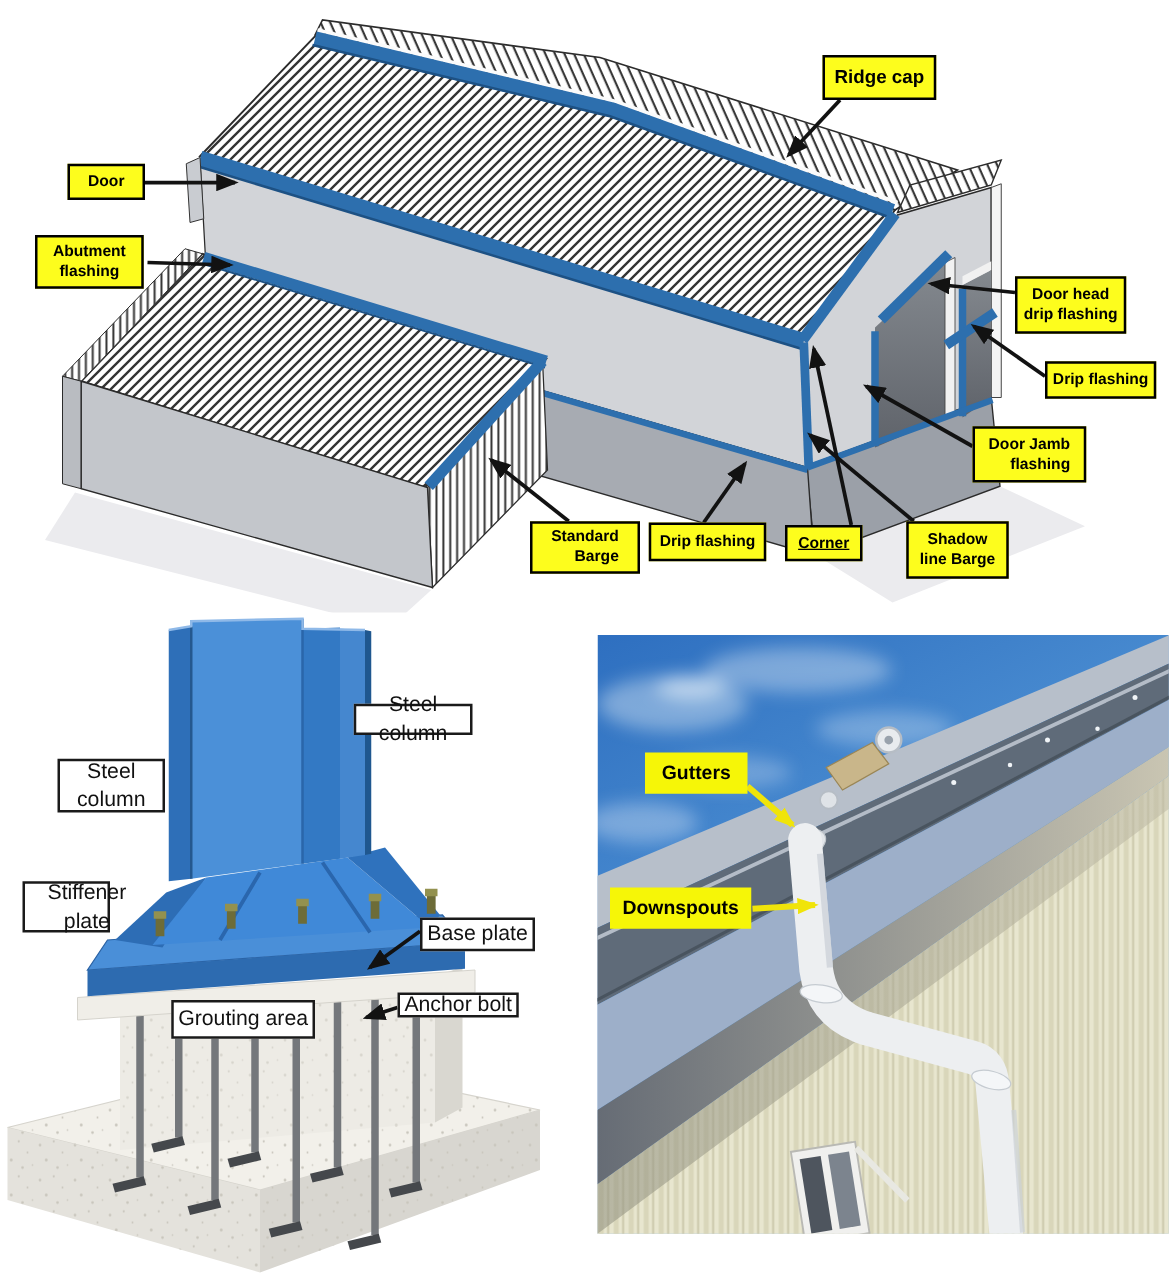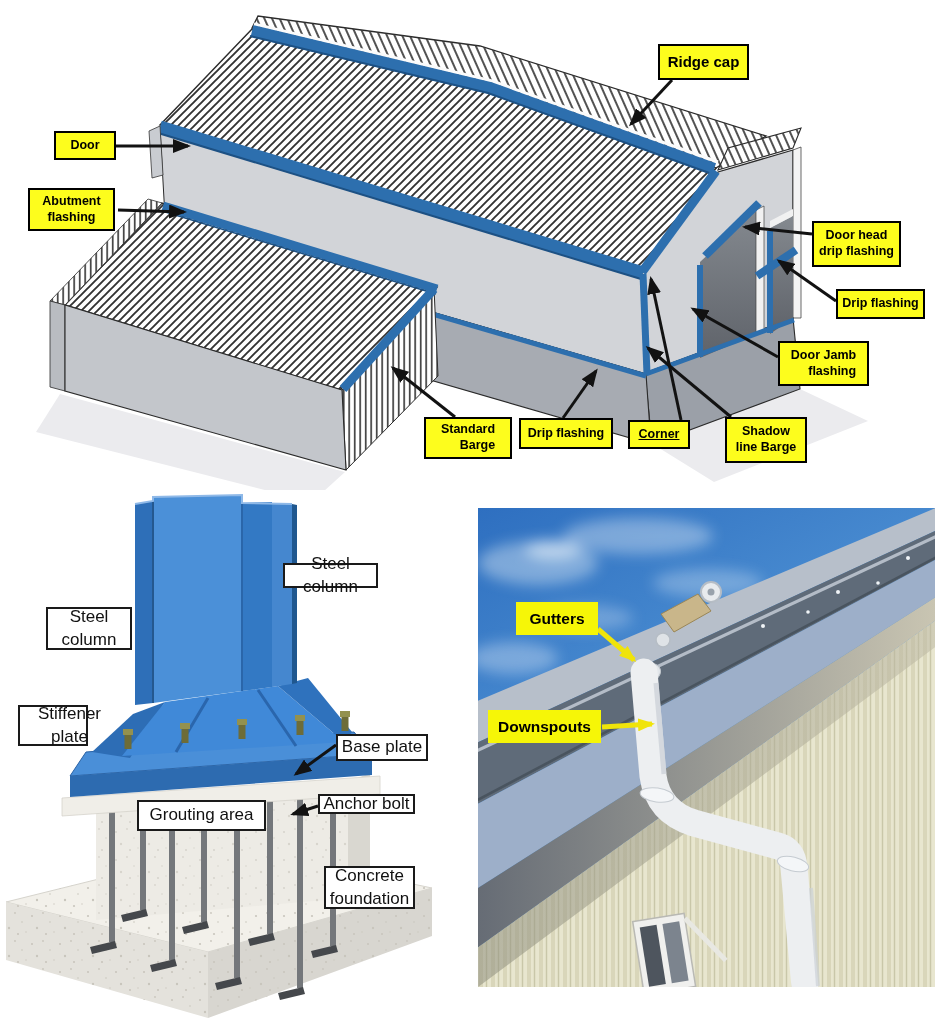--- a/index.html
+++ b/index.html
@@ -342,21 +342,19 @@
   <div class="lbl yellow" style="left:836px;top:289px;width:89px;height:30px;">Drip flashing</div>
   <div class="lbl yellow" style="left:812px;top:221px;width:89px;height:46px;">Door head
 drip flashing</div>
 
   <div class="lbl white" style="left:283px;top:563px;width:95px;height:25px;">Steel column</div>
   <div class="lbl white" style="left:46px;top:607px;width:86px;height:43px;">Steel
 column</div>
   <div class="lbl white" style="left:18px;top:705px;width:70px;height:41px;padding-left:33px;">Stiffener
 plate</div>
   <div class="lbl white" style="left:336px;top:734px;width:92px;height:27px;">Base plate</div>
-  <div class="lbl white" style="left:137px;top:800px;width:129px;height:31px;">Grouting area</div>
+  <div class="lbl white" style="left:137px;top:800px;width:115px;height:31px;">Grouting area</div>
   <div class="lbl white" style="left:318px;top:794px;width:97px;height:20px;">Anchor bolt</div>
-  <div class="lbl white" style="left:324px;top:866px;width:91px;height:43px;">Concrete
-foundation</div>
 
   <div class="lbl photo-lbl" style="left:516px;top:602px;width:82px;height:33px;">Gutters</div>
   <div class="lbl photo-lbl" style="left:488px;top:710px;width:113px;height:33px;">Downspouts</div>
 
 </div>
 
 </body></html>

